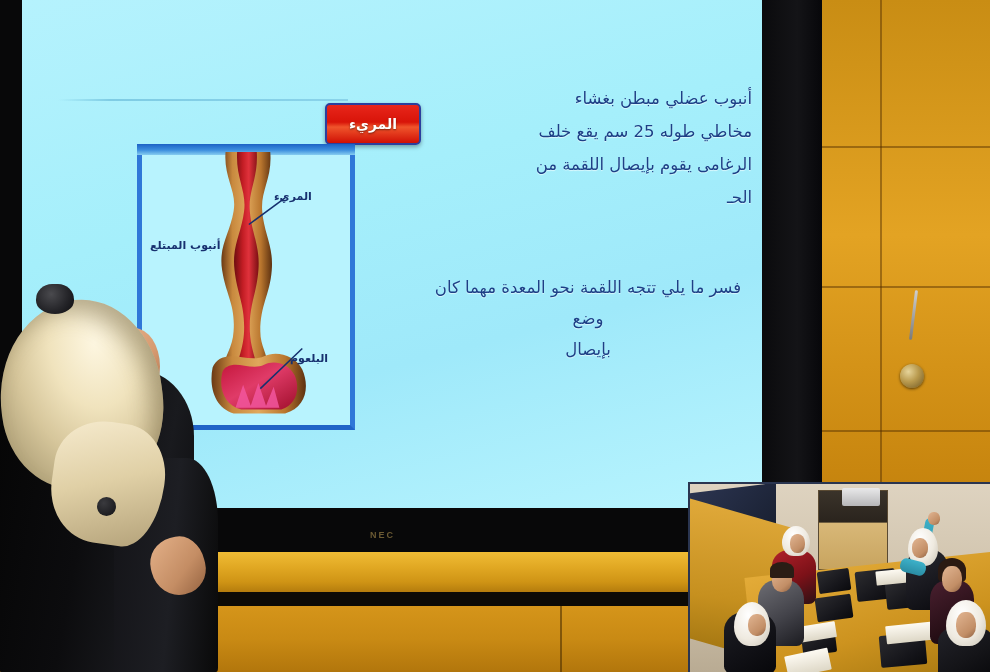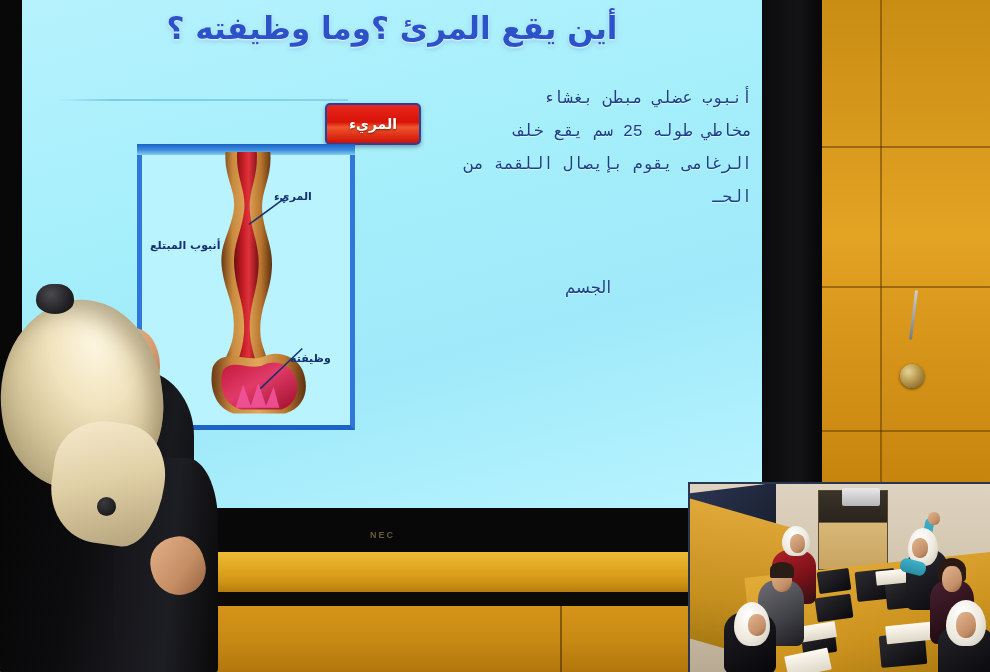--- a/index.html
+++ b/index.html
@@ -121,21 +121,21 @@
     right: 10px;
     top: 82px;
     width: 330px;
     direction: rtl;
     text-align: right;
     color: #1d3f86;
     font-size: 16.5px;
     line-height: 33px;
     text-shadow: 0 1px 1px rgba(255,255,255,.6);
   }
-  .body-col .ln { white-space: nowrap; font-family: Liberation Mono, monospace; }
+  .body-col .ln { white-space: nowrap; }
   .para2 {
     position: absolute;
     right: 14px;
     top: 272px;
     width: 320px;
     direction: rtl;
     text-align: center;
     color: #1d3f86;
     font-size: 16.5px;
     line-height: 31px;
@@ -357,36 +357,36 @@
 
   <div class="display-bezel">
     <div class="bezel-sheen"></div>
     <div class="nec-logo">NEC</div>
   </div>
   <div class="door-slot"></div>
   <div class="door-knob"></div>
 
   <div class="slide">
 
-    <div class="slide-title">أين يقع المرئ ؟وما وظيفته ؟</div>
     <div class="title-rule"></div>
 
     <div class="red-badge">
       <span>المريء</span>
     </div>
 
     <div class="body-col">
       <div class="ln">أنبوب عضلي مبطن بغشاء</div>
       <div class="ln">مخاطي طوله 25 سم يقع خلف</div>
       <div class="ln">الرغامى يقوم بإيصال اللقمة  من</div>
       <div class="ln">الحـ</div>
     </div>
 
     <div class="para2">
-      <div>الجسم</div>
+      <div>فسر ما يلي تتجه اللقمة نحو المعدة مهما كان وضع</div>
+      <div>بإيصال</div>
     </div>
 
     <div class="figure-panel">
       <div class="figure-topbar"></div>
 
       <svg class="fig-canvas" viewBox="0 0 218 278" preserveAspectRatio="none">
         <defs>
           <linearGradient id="wallg" x1="0" y1="0" x2="1" y2="0">
             <stop offset="0%" stop-color="#6b3a14"></stop>
             <stop offset="22%" stop-color="#c8893e"></stop>
@@ -424,21 +424,21 @@
                  C 162 265, 166 248, 160 234 C 153 221, 138 218, 128 223
                  C 118 228, 104 222, 96 223 C 89 224, 85 227, 84 232 Z" fill="url(#stomg)"></path>
         <path d="M98 268 L 106 244 L 114 266 L 122 242 L 130 266 L 138 246 L 144 268 Z" fill="#f2569d" opacity=".85"></path>
 
         <path d="M150 48 L 112 76" stroke="#16306e" stroke-width="1.6" fill="none"></path>
         <path d="M168 206 L 124 248" stroke="#16306e" stroke-width="1.6" fill="none"></path>
       </svg>
 
       <div class="fig-label lbl-esoph">المريء</div>
       <div class="fig-label lbl-food">أنبوب المبتلع</div>
-      <div class="fig-label lbl-stom">وظيفته</div>
+      <div class="fig-label lbl-stom">البلعوم</div>
     </div>
   </div>
 
   <div class="ledge"></div>
   <div class="ledge-shadow"></div>
   <div class="cabinets"></div>
   <div class="cab-seam" style="left:174px;"></div>
   <div class="cab-seam" style="left:560px;"></div>
 
   <div class="teacher">

